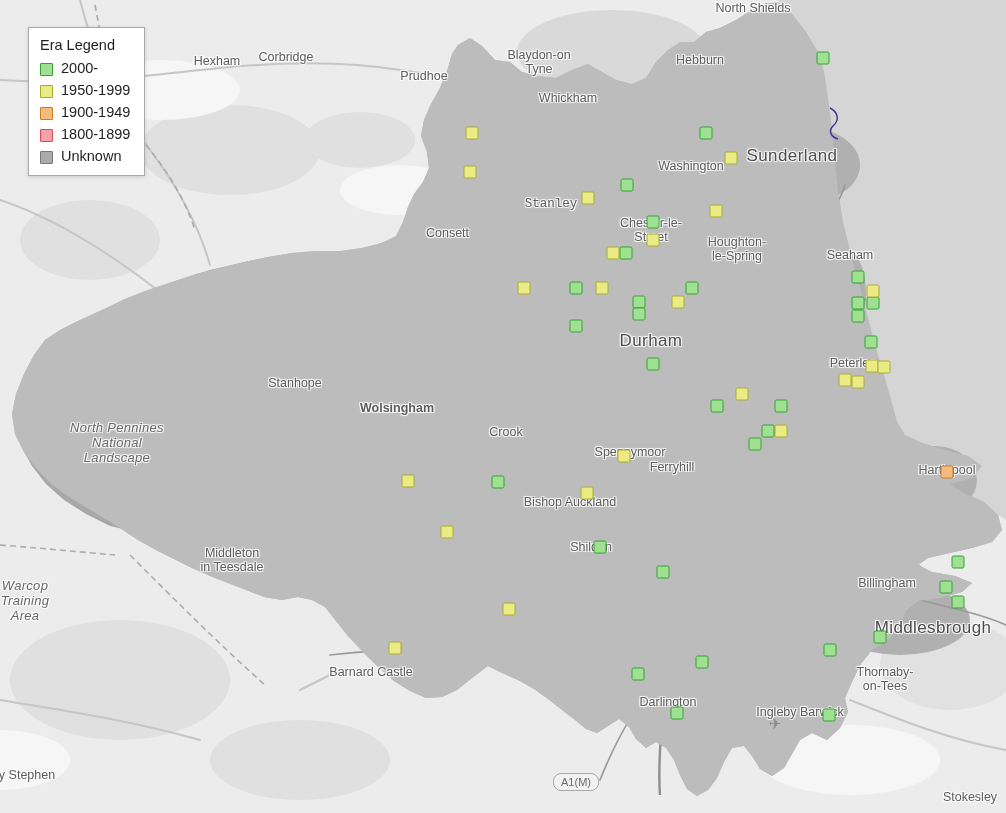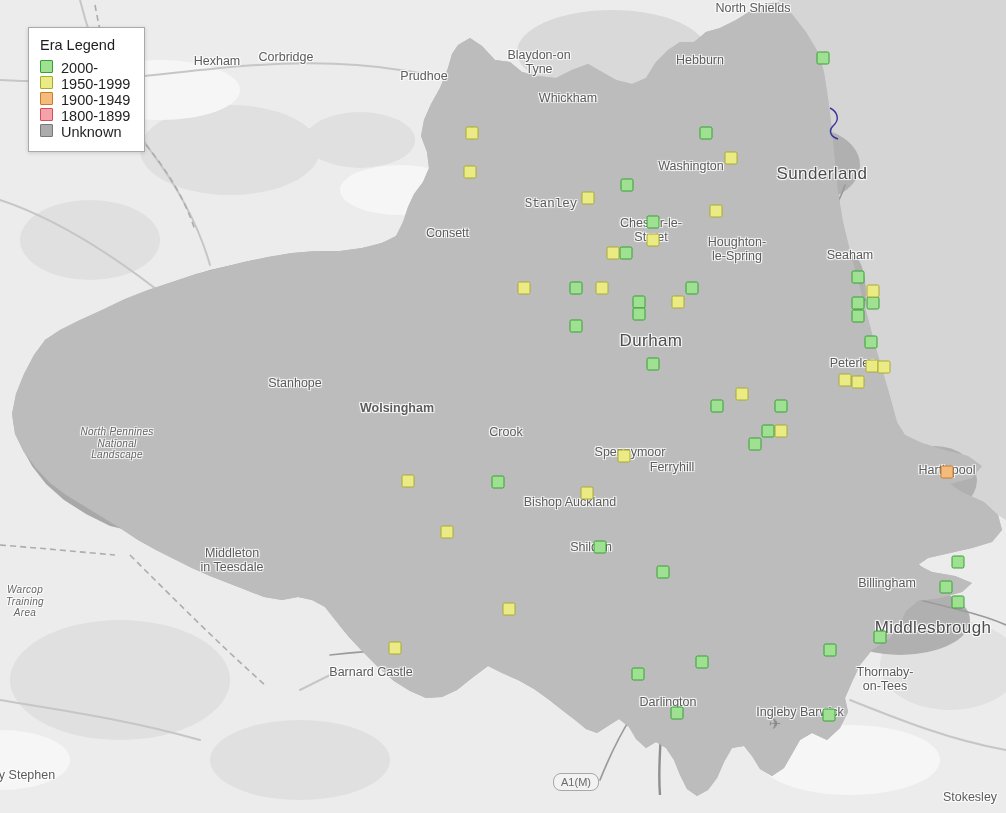--- a/index.html
+++ b/index.html
@@ -14,35 +14,35 @@
   .place-label{
     position:absolute;transform:translate(-50%,-50%);
     white-space:pre-line;text-align:center;line-height:1.15;
     color:#5c5c5c;font-size:12.5px;
     text-shadow:-1px -1px 0 rgba(255,255,255,.75),1px -1px 0 rgba(255,255,255,.75),
                 -1px 1px 0 rgba(255,255,255,.75),1px 1px 0 rgba(255,255,255,.75),
                 0 0 3px rgba(255,255,255,.9);
   }
   .place-label.city{font-size:17px;color:#4c4c4c;letter-spacing:.4px;}
   .place-label.bigcity{font-size:18px;color:#474747;letter-spacing:.4px;}
-  .place-label.area{font-style:italic;font-size:10px;color:#676767;letter-spacing:.3px;}
+  .place-label.area{font-style:italic;font-size:13px;color:#676767;letter-spacing:.3px;}
   .marker{
     position:absolute;width:13px;height:13px;
     transform:translate(-50%,-50%);
     border-radius:2px;border:1.6px solid;
     box-sizing:border-box;pointer-events:auto;cursor:pointer;
   }
   .map-icon{position:absolute;transform:translate(-50%,-50%);color:#8b8b8b;font-size:15px;}
   #legend{
     position:absolute;left:28px;top:27px;z-index:50;
     background:#ffffff;border:1.5px solid #a9a9a9;
     padding:9px 14px 11px 11px;box-shadow:0 1px 4px rgba(0,0,0,.15);
   }
   #legend .legend-title{font-size:14.5px;color:#1f1f1f;margin-bottom:7px;}
-  .legend-item{display:flex;align-items:flex-start;}
+  .legend-item{display:flex;align-items:flex-end;margin-top:6px;}
   .legend-swatch{width:13px;height:13px;border:1.6px solid;border-radius:1px;
     box-sizing:border-box;margin-right:8px;flex:none;}
   .legend-label{font-size:14.5px;color:#1f1f1f;white-space:nowrap;}
   #road-badge{
     position:absolute;transform:translate(-50%,-50%);
     background:#f2f2f2;border:1px solid #a8a8a8;border-radius:8px;
     color:#6b6b6b;font-size:11px;padding:2px 7px 2px;
   }
 </style>
 </head>
@@ -138,21 +138,21 @@
 
   <div id="labels-layer">
       <div class="place-label town" style="left: 753px; top: 8px;">North Shields</div>
       <div class="place-label town" style="left: 217px; top: 61px;">Hexham</div>
       <div class="place-label town" style="left: 286px; top: 57px;">Corbridge</div>
       <div class="place-label town" style="left: 424px; top: 76px;">Prudhoe</div>
       <div class="place-label town" style="left: 539px; top: 54px; margin-top: 8px;">Blaydon-on
 Tyne</div>
       <div class="place-label town" style="left: 568px; top: 98px;">Whickham</div>
       <div class="place-label town" style="left: 700px; top: 60px;">Hebburn</div>
-      <div class="place-label city" style="left: 822px; top: 156px; margin-top: 18px;">Sunderland</div>
+      <div class="place-label city" style="left: 792px; top: 156px;">Sunderland</div>
       <div class="place-label town" style="left: 691px; top: 166px;">Washington</div>
       <div class="place-label town" style="left: 551px; top: 204px; font-family: Liberation Mono, monospace;">Stanley</div>
       <div class="place-label town" style="left: 438px; top: 233px; padding-left: 19px;">Consett</div>
       <div class="place-label town" style="left: 651px; top: 230px;">Chester-le-
 Street</div>
       <div class="place-label town" style="left: 737px; top: 249px;">Houghton-
 le-Spring</div>
       <div class="place-label town" style="left: 850px; top: 255px;">Seaham</div>
       <div class="place-label city" style="left: 651px; top: 341px;">Durham</div>
       <div class="place-label town" style="left: 853px; top: 363px;">Peterlee</div>

